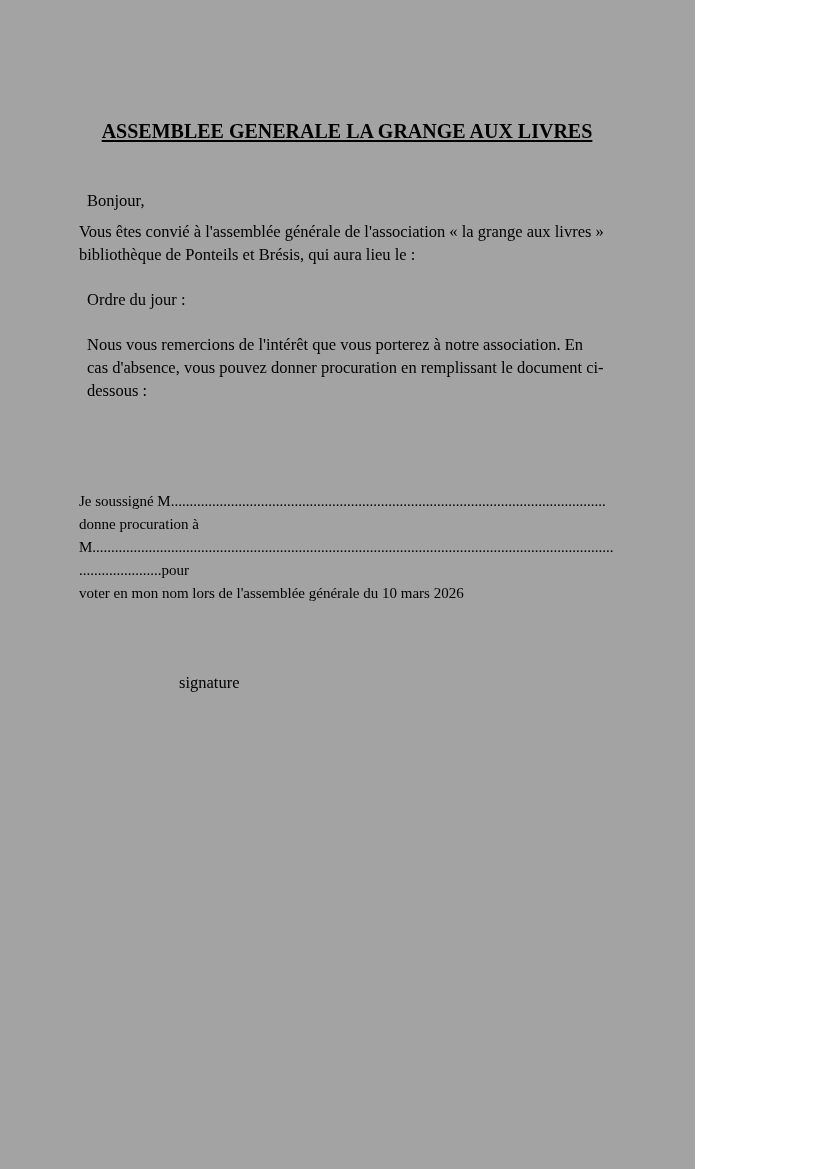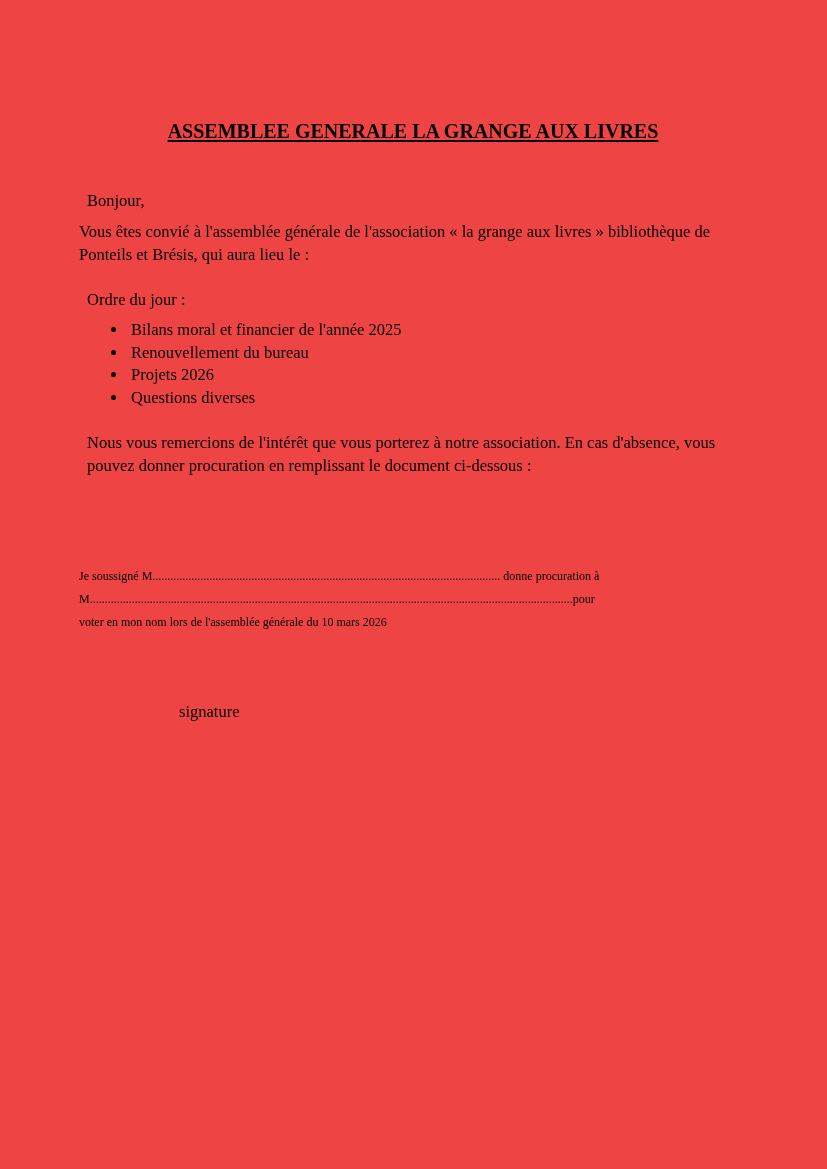--- a/index.html
+++ b/index.html
@@ -9,24 +9,24 @@
   }
   body {
     width: 827px;
     height: 1169px;
     font-family: "Liberation Serif", "DejaVu Serif", serif;
     color: #000000;
     -webkit-font-smoothing: antialiased;
   }
   .page {
     box-sizing: border-box;
-    width: 827px;
+    width: 695px;
     height: 1169px;
     padding: 118px 80px 0 79px;
-    background: #ef4444;
+    background: #a3a3a3;
     overflow: hidden;
   }
   .title-block {
     text-align: center;
     margin: 0 0 45px 0;
   }
   .title-line {
     font-size: 20px;
     font-weight: bold;
     line-height: 1.3;
@@ -63,21 +63,21 @@
     line-height: 22.5px;
     padding-left: 3px;
   }
   .thanks {
     margin-top: 22px;
   }
   .proxy-block {
     margin-top: 88px;
   }
   .proxy-line {
-    font-size: 12px;
+    font-size: 15px;
     line-height: 23px;
     overflow-wrap: break-word;
   }
   .signature {
     margin-top: 66px;
     padding-left: 92px;
   }
 </style>
 </head>
 <body>
@@ -88,26 +88,20 @@
     <div class="title-line">ASSEMBLEE GENERALE LA GRANGE AUX LIVRES</div>
   </div>
 
   <p class="body-text greeting">Bonjour,</p>
 
   <p class="body-text intro">Vous êtes convié à l'assemblée générale de l'association « la grange aux livres » bibliothèque de Ponteils et Brésis, qui aura lieu le :</p>
 
 
   <p class="body-text agenda-heading">Ordre du jour :</p>
 
-  <ul class="agenda-list">
-    <li>Bilans moral et financier de l'année 2025</li>
-    <li>Renouvellement du bureau</li>
-    <li>Projets 2026</li>
-    <li>Questions diverses</li>
-  </ul>
 
   <p class="body-text thanks">Nous vous remercions de l'intérêt que vous porterez à notre association. En cas d'absence, vous pouvez donner procuration en remplissant le document ci-dessous :</p>
 
   <div class="proxy-block">
     <div class="proxy-line">Je soussigné M.................................................................................................................... donne procuration à</div>
     <div class="proxy-line">M.................................................................................................................................................................pour</div>
     <div class="proxy-line">voter en mon nom lors de l'assemblée générale du 10 mars 2026</div>
   </div>
 
   <p class="body-text signature">signature</p>

